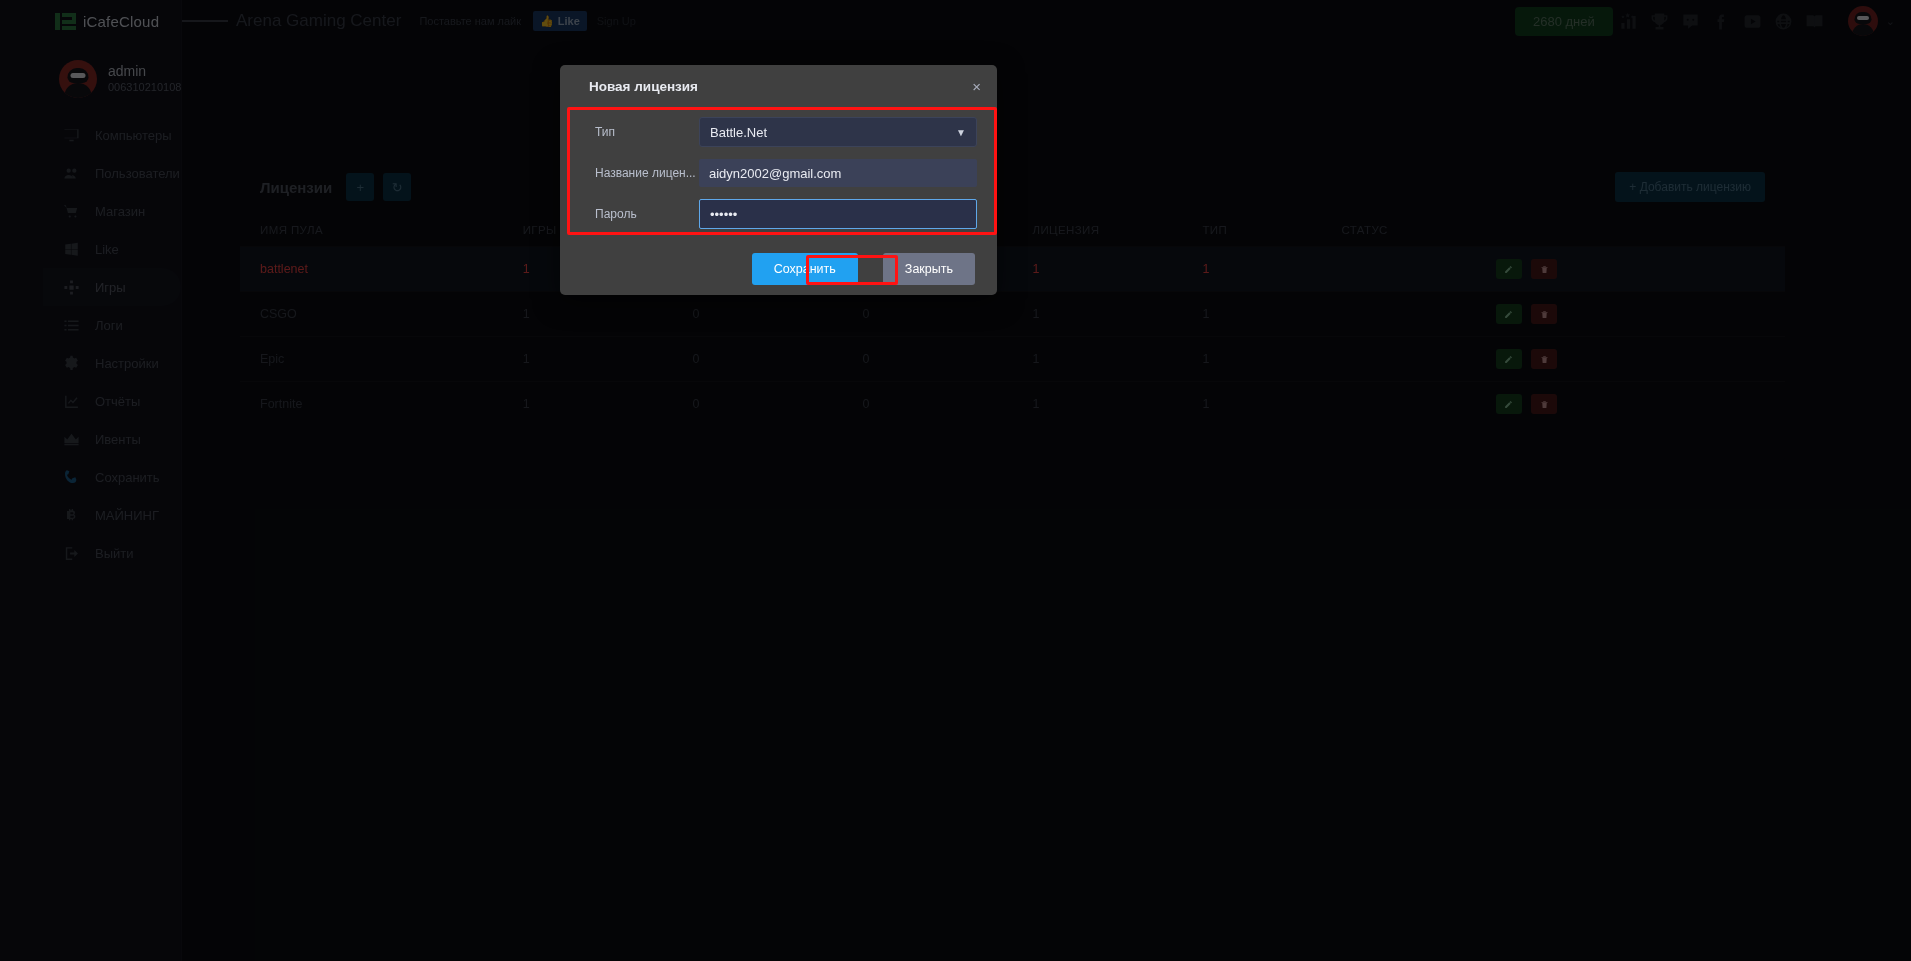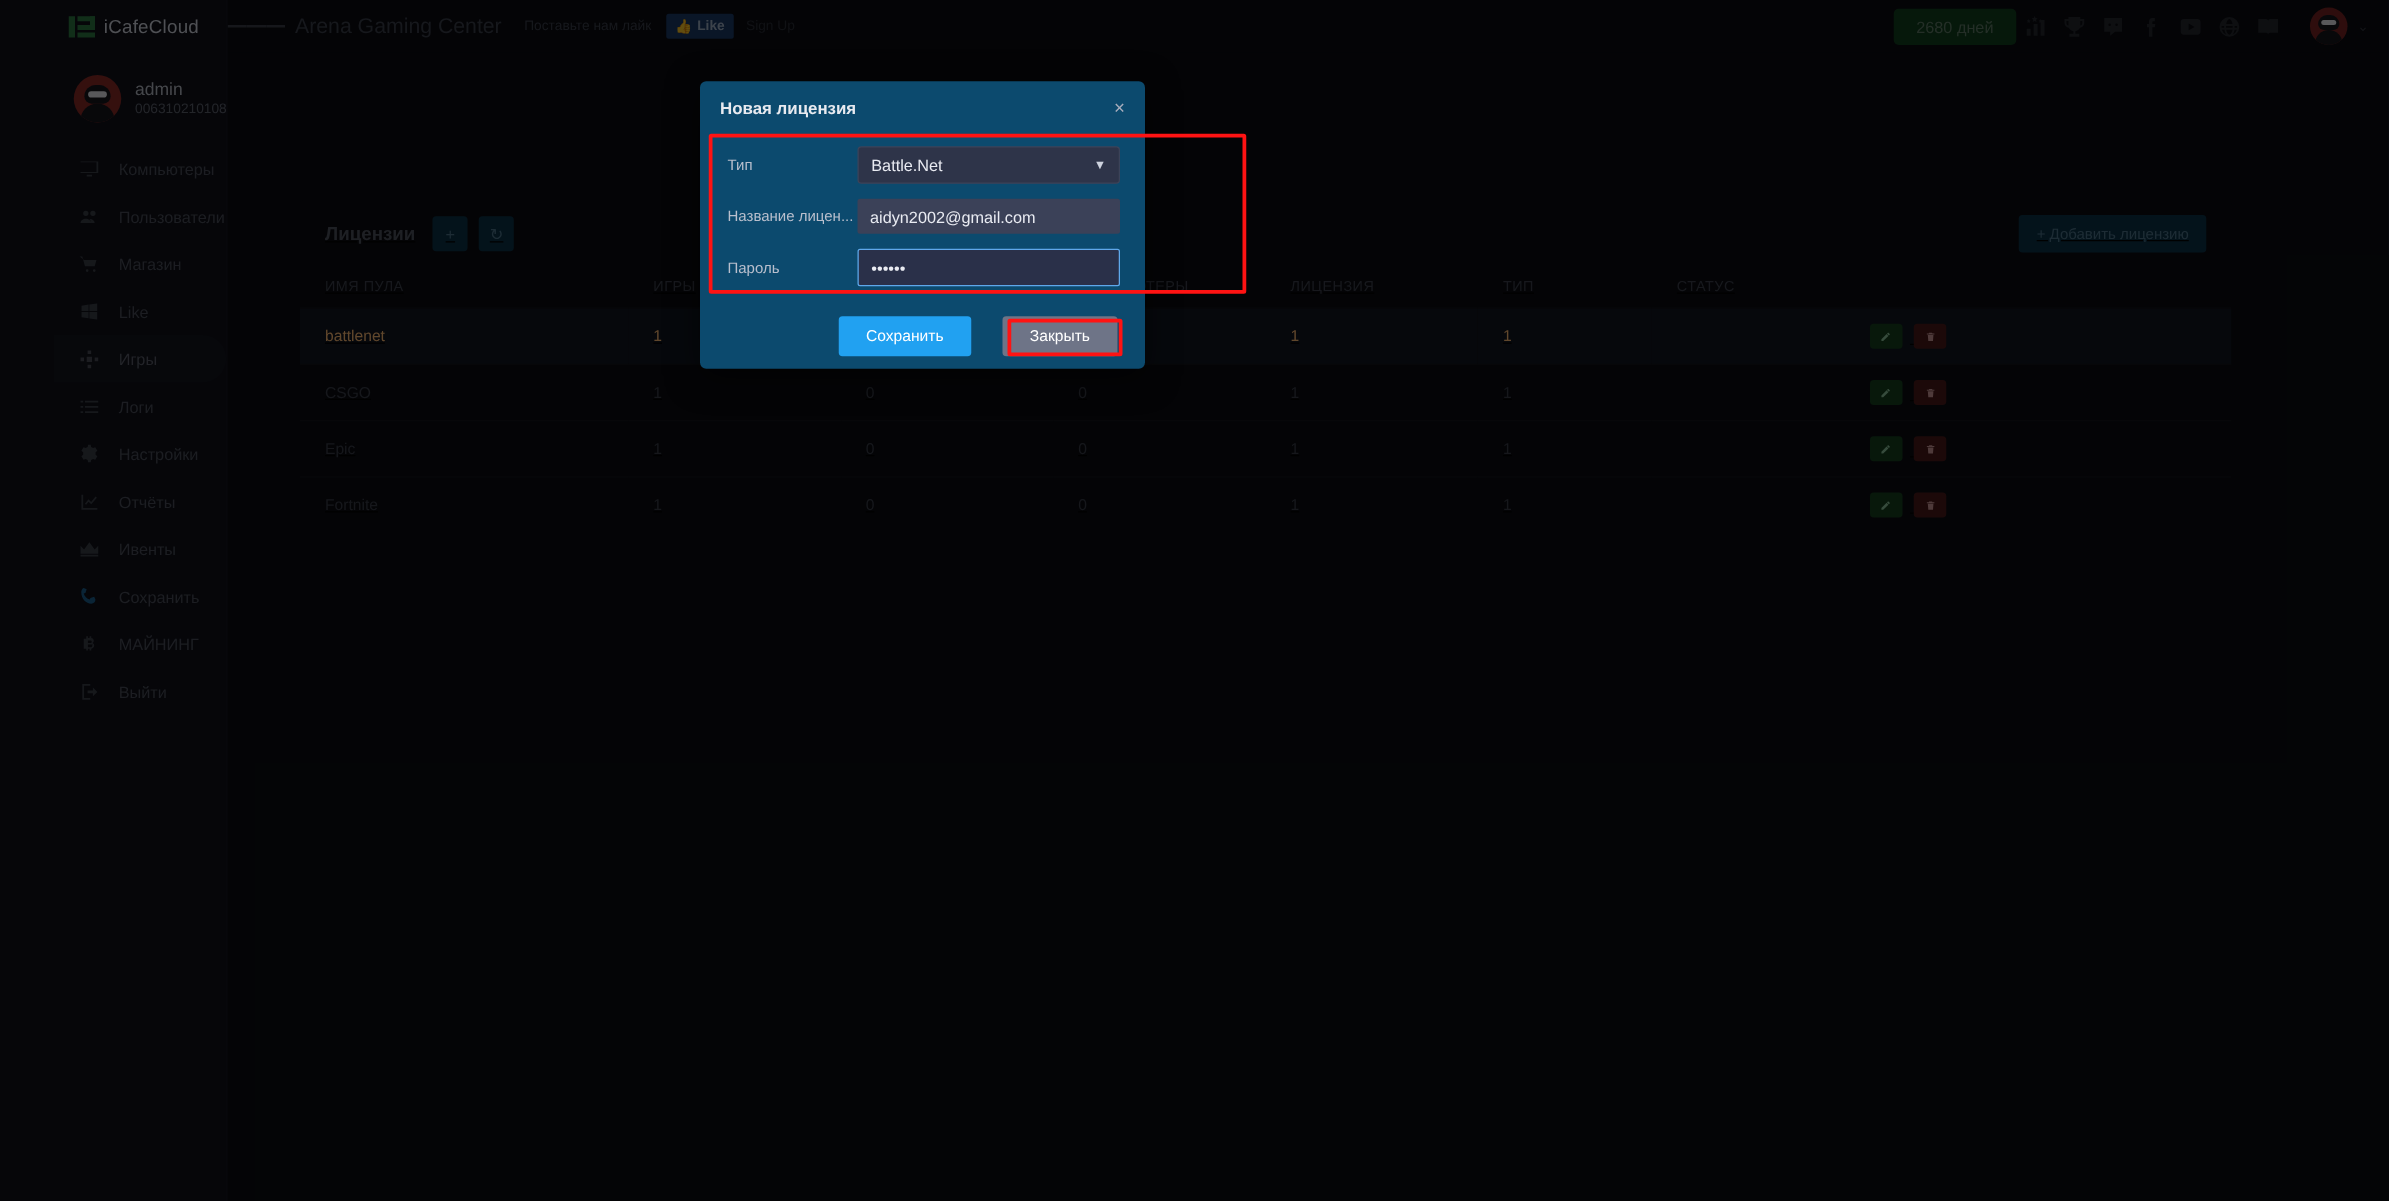--- a/index.html
+++ b/index.html
@@ -120,21 +120,21 @@
   .tab {
     color: #3d4插; color: #3d414c; font-size: 13px;
     padding: 0 24px; height: 28px; line-height: 28px;
     border-right: 1px solid #1b1d25;
   }
   .tab:first-child { border-left: 1px solid #1b1d25; }
 
   
   .panel {
     position: absolute; left: 240px; top: 160px; width: 1545px; height: 300px;
-    background: #0c0d12; border-radius: 4px; text-decoration: underline;
+    background: #0c0d12; border-radius: 4px;
   }
   .panel-head {
     display: flex; align-items: center; height: 54px; padding: 0 20px;
   }
   .panel-title { color: #50545f; font-size: 15px; font-weight: bold; margin-right: 14px; }
   .sq-btn {
     width: 28px; height: 28px; border-radius: 3px; background: #0d3449;
     color: #4e758c; font-size: 13px; display:flex; align-items:center; justify-content:center;
     margin-right: 9px;
   }
@@ -143,34 +143,35 @@
     font-size: 12px; padding: 8px 14px; border-radius: 3px;
   }
   table { width: 100%; border-collapse: collapse; }
   thead th {
     text-align: left; color: #3d414c; font-size: 11.5px; font-weight: normal;
     letter-spacing: .4px; padding: 10px 0 10px 20px;
   }
   tbody td { color: #3a3e49; font-size: 12.5px; padding: 12px 0 12px 20px; }
   tbody tr { border-top: 1px solid #13141a; }
   tbody tr.selected { background: #121720; }
-  tbody tr.selected td { color: #fdba74; }
+  tbody tr.selected td { color: #ef4444; }
   .act-btn {
     display:inline-flex; align-items:center; justify-content:center;
     width: 26px; height: 20px; border-radius: 3px; margin-right: 6px;
     font-size: 10px;
   }
   .act-edit { background: #15401f; color: #7fa98c; }
   .act-del  { background: #4a1a1a; color: #b78787; }
 
   
   .modal {
-    position: absolute; left: 560px; top: 65px; width: 356px; height: 230px;
-    background: #0c4a6e; border-radius: 5px; z-index: 100;
+    position: absolute; left: 560px; top: 65px; width: 437px; height: 230px;
+    background: #404040; border-radius: 5px; z-index: 100;
     box-shadow: 0 6px 26px rgba(0,0,0,.55);
+    padding-left: 13px;
   }
   .modal-head {
     height: 42px; display: flex; align-items: center; padding: 0 16px;
   }
   .modal-title { color: #e8eaf0; font-size: 13.5px; font-weight: bold; }
   .modal-close { margin-left: auto; color: #a9aebd; font-size: 15px; }
   .modal-body { padding: 10px 20px 0 22px; }
   .frow { display: flex; align-items: center; margin-bottom: 12px; }
   .flabel { width: 104px; color: #b9bfcd; font-size: 12px; }
   .fctl { flex: 1; position: relative; }

